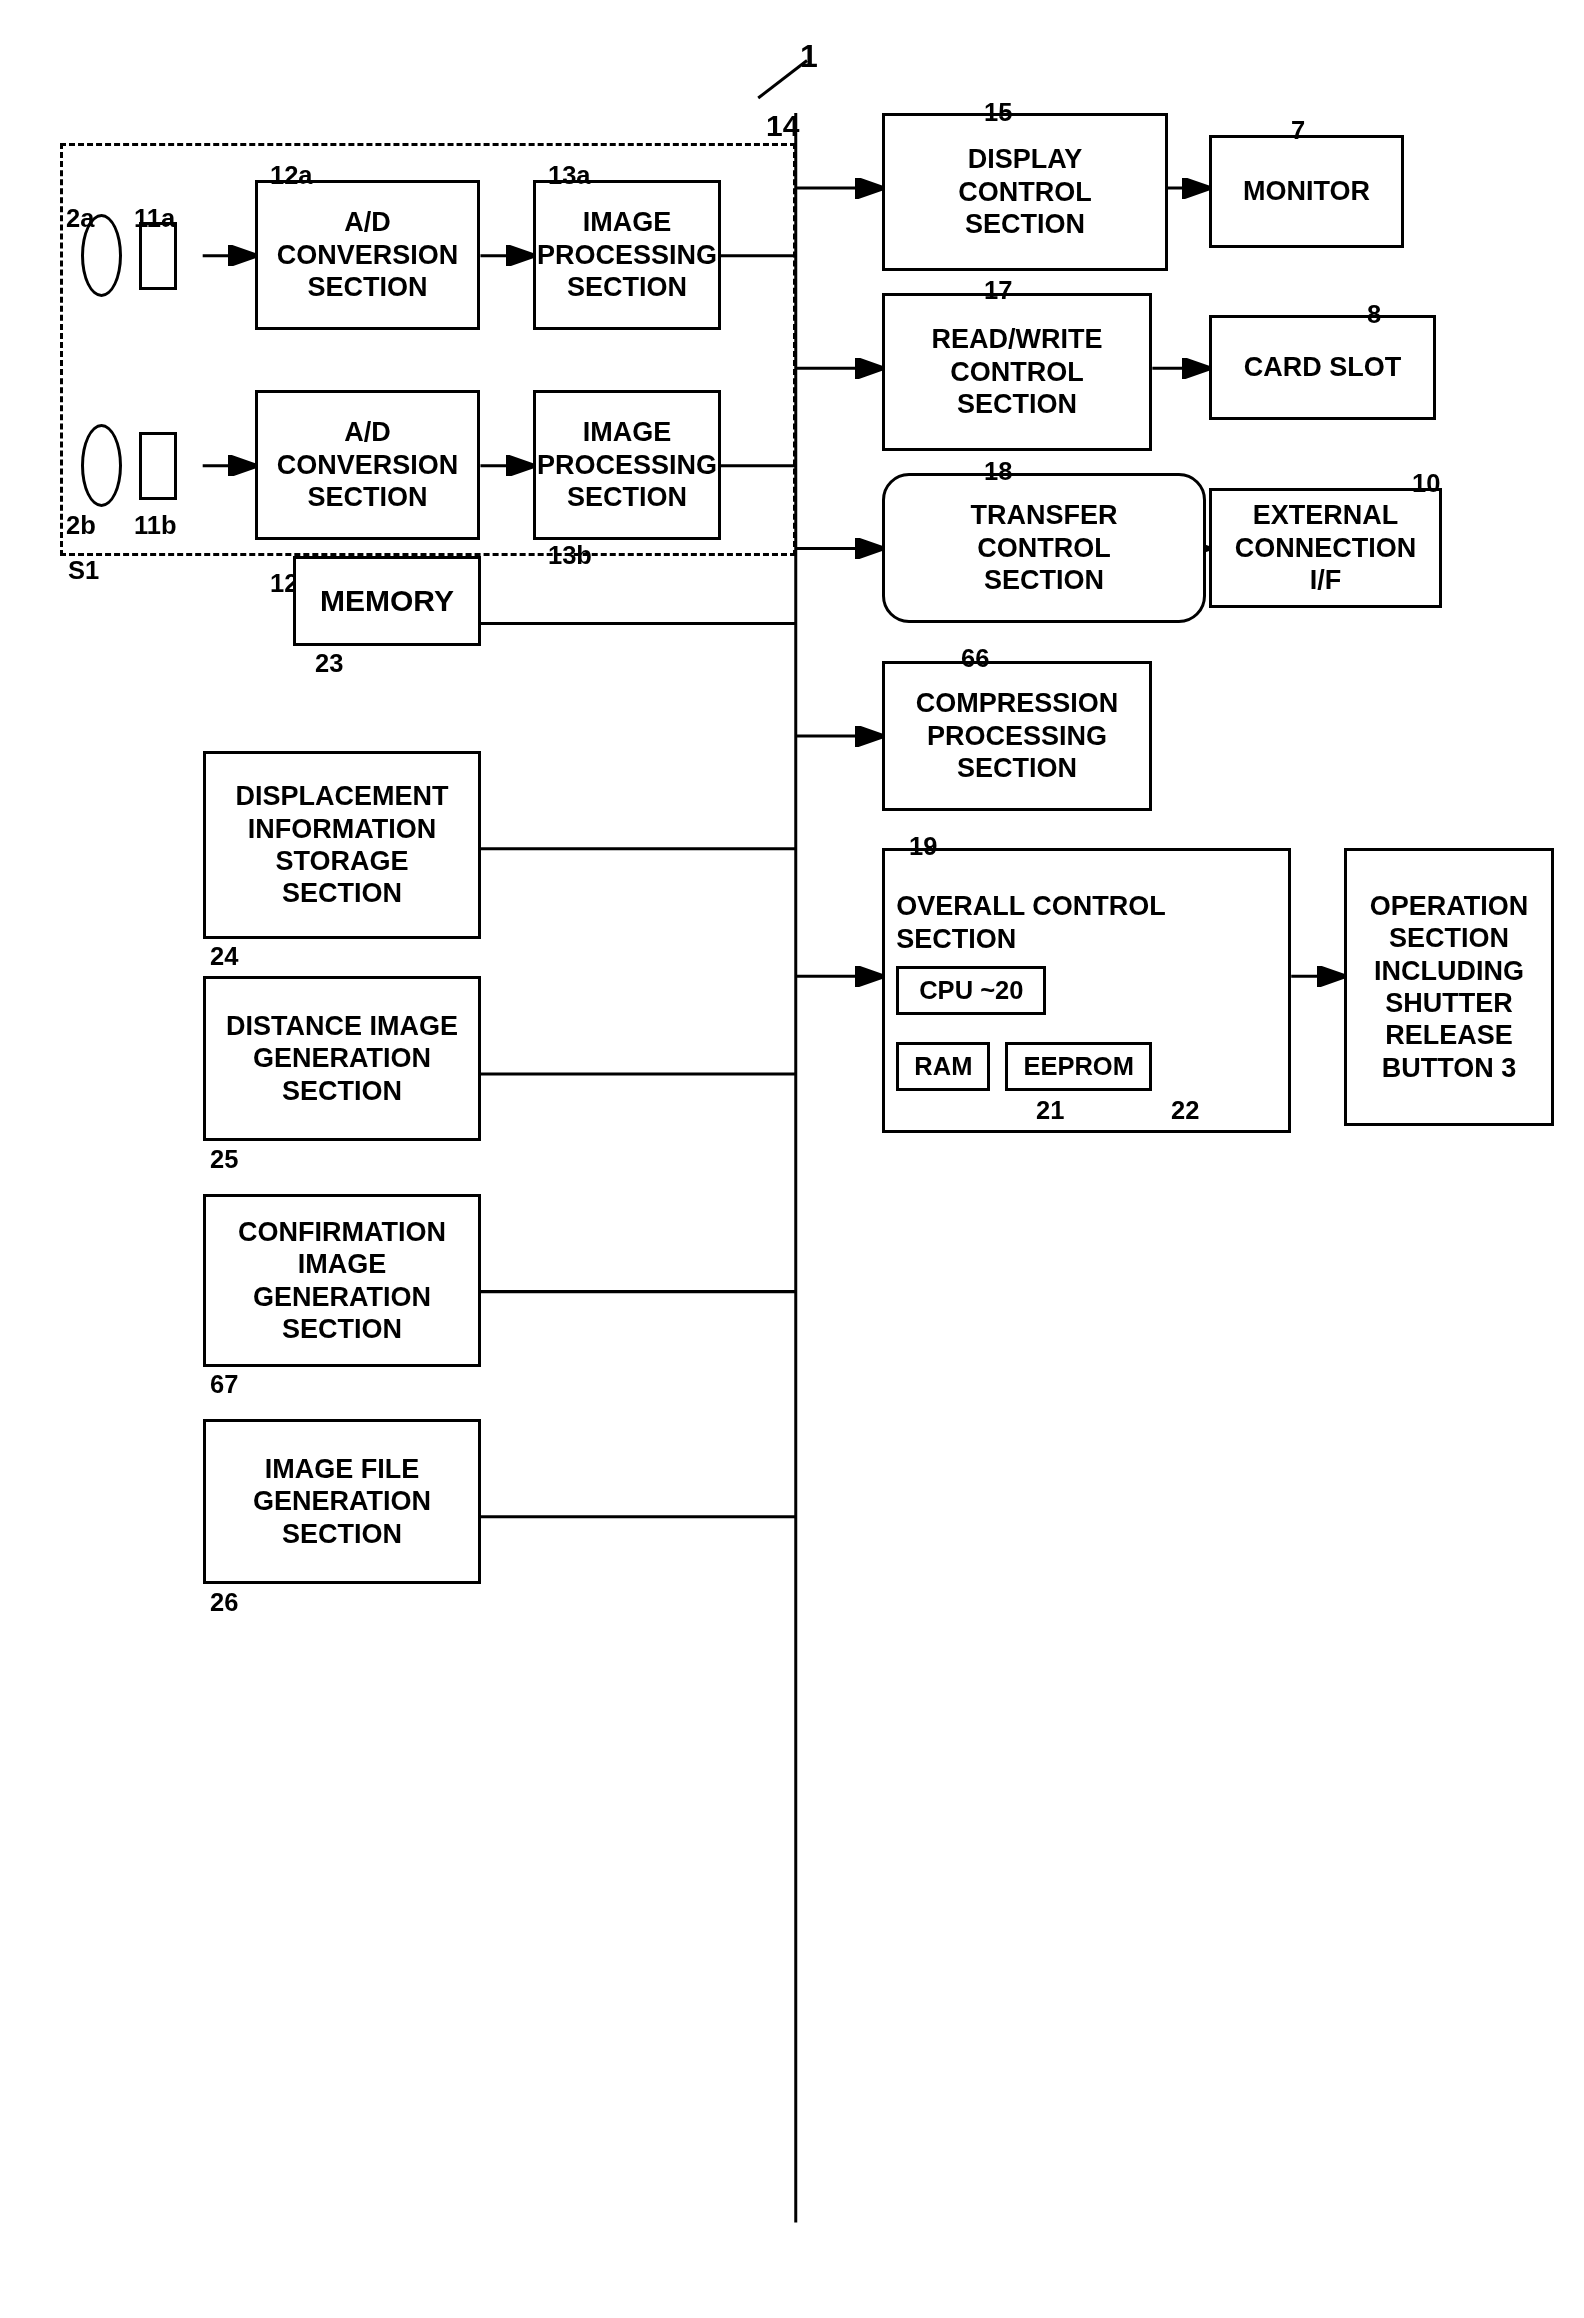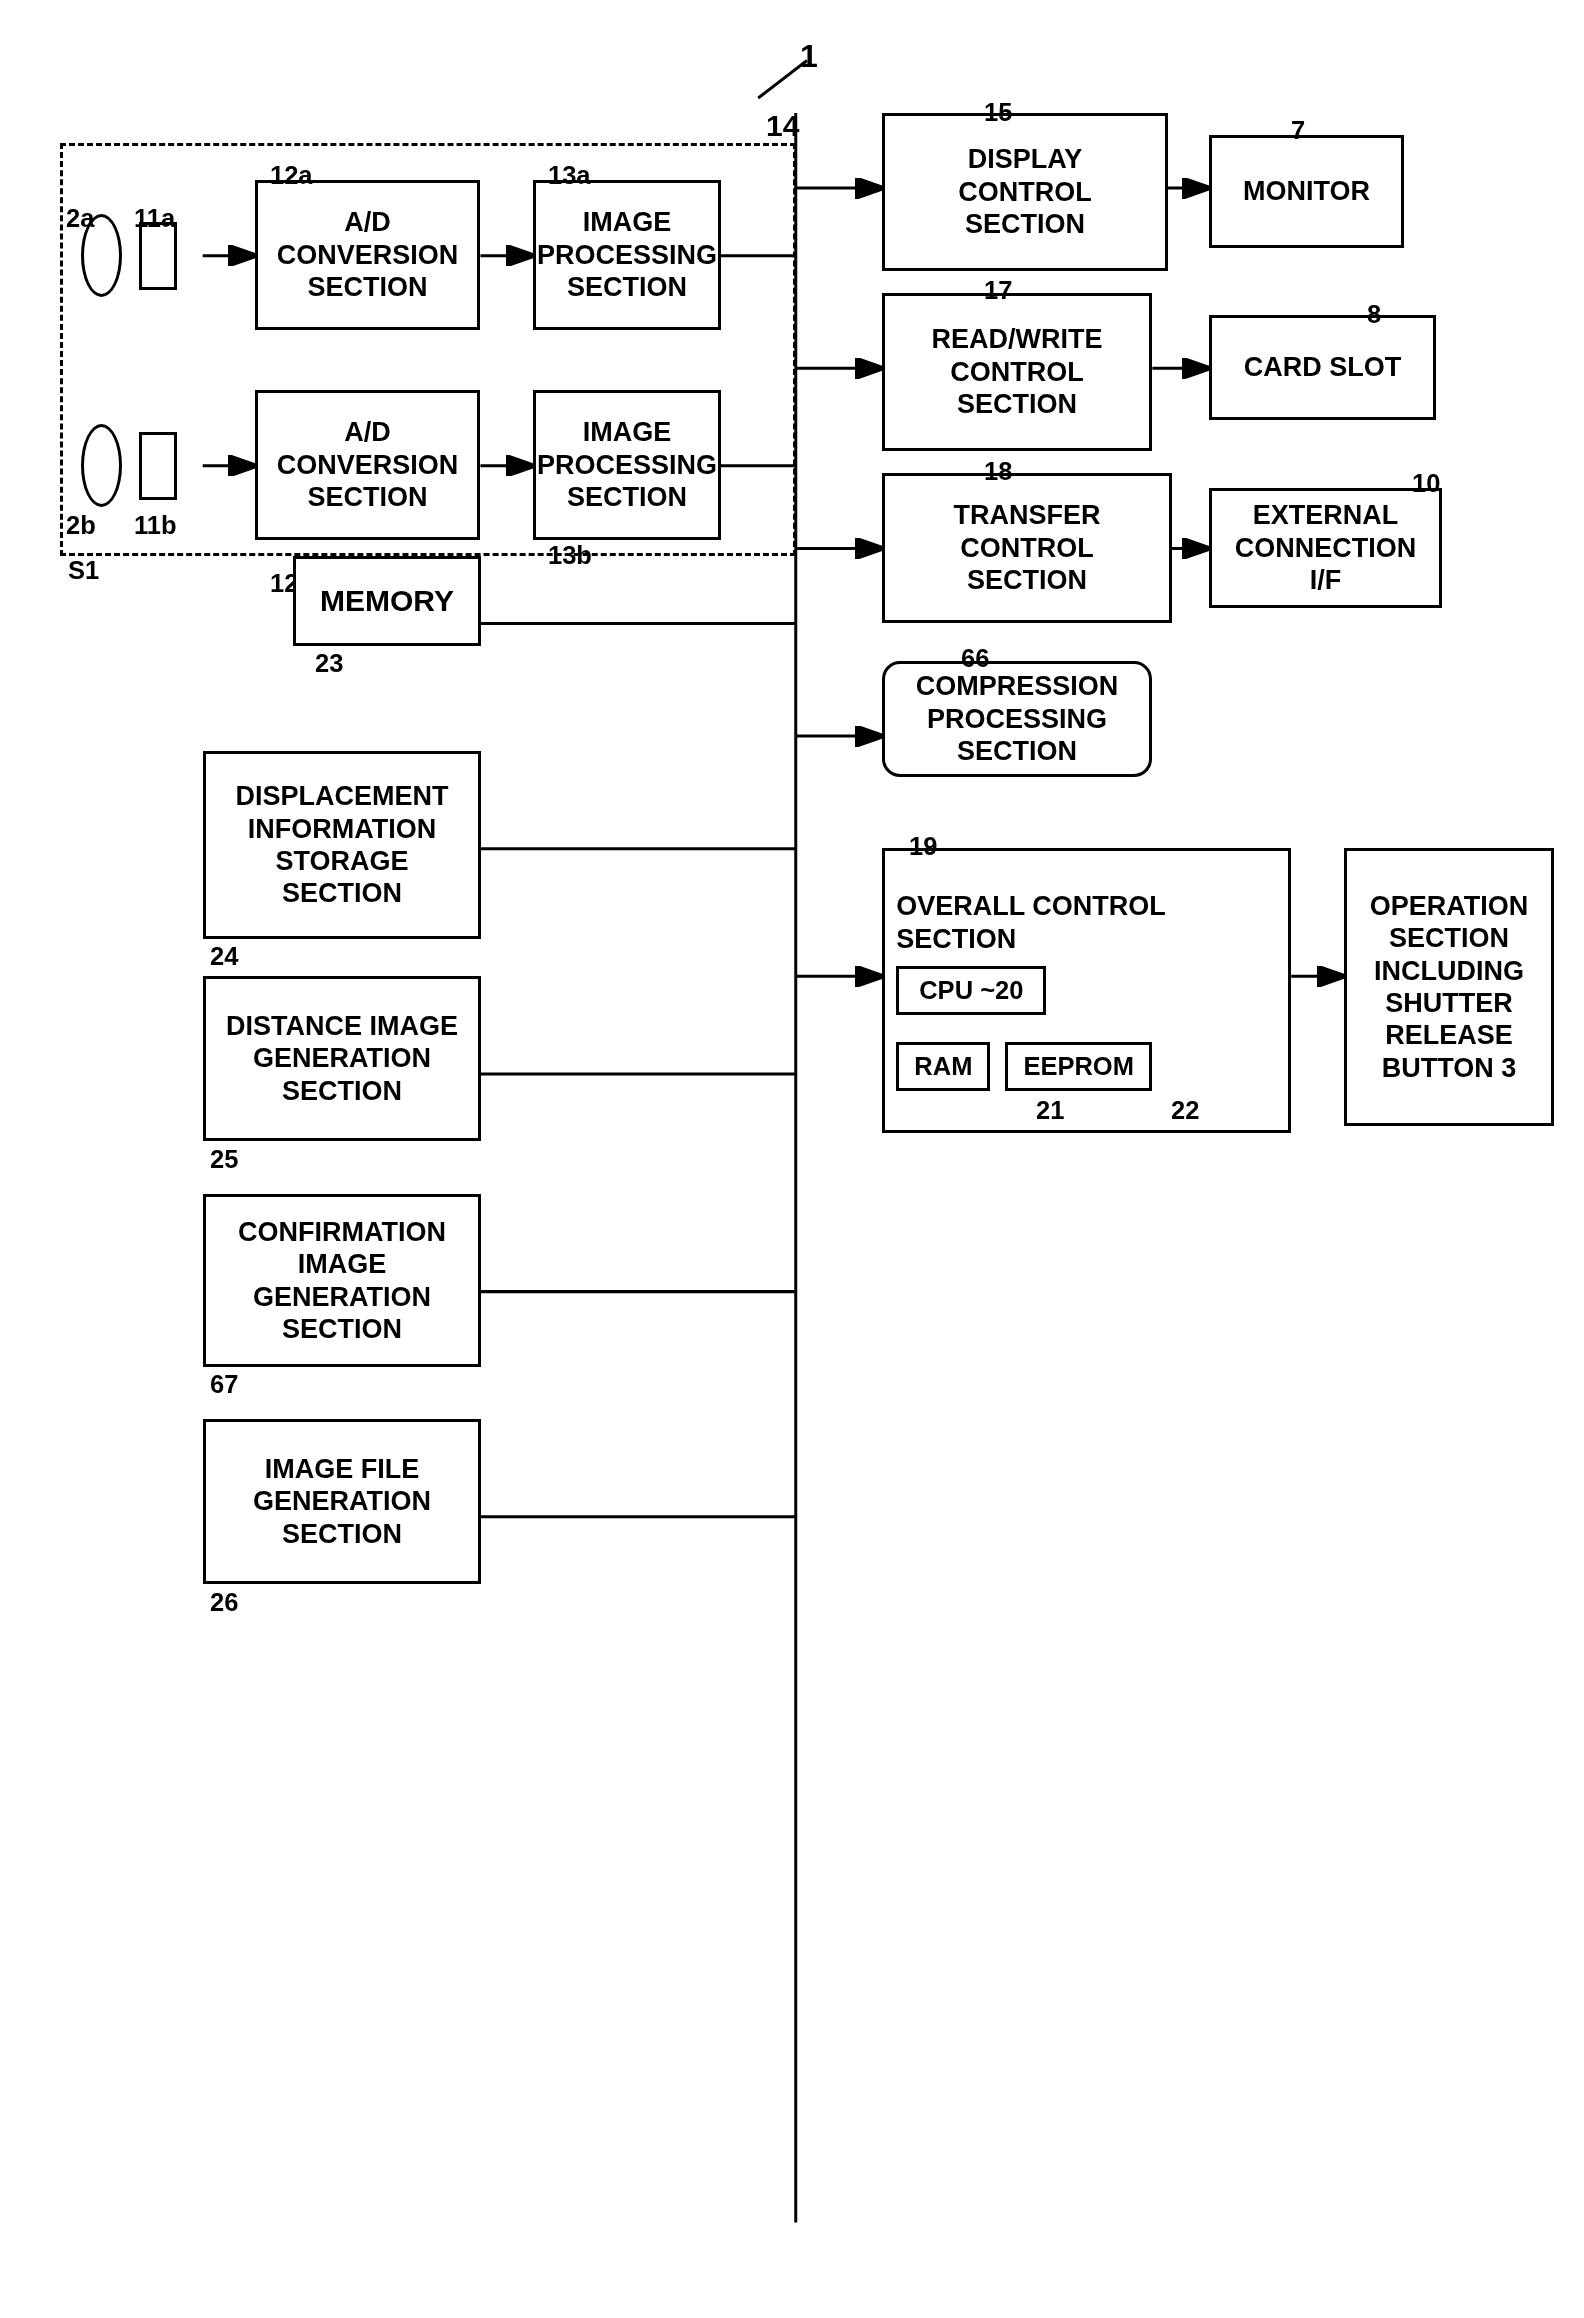--- a/index.html
+++ b/index.html
@@ -163,27 +163,27 @@
 
   <div class="block" style="left:1209px; top:135px; width:195px; height:113px;">MONITOR</div>
   <div class="small-label" style="left:1291px; top:116px;">7</div>
 
   <div class="block" style="left:882px; top:293px; width:270px; height:158px;">READ/WRITE<br>CONTROL<br>SECTION</div>
   <div class="small-label" style="left:984px; top:276px;">17</div>
 
   <div class="block" style="left:1209px; top:315px; width:227px; height:105px;">CARD SLOT</div>
   <div class="small-label" style="left:1367px; top:300px;">8</div>
 
-  <div class="block" style="left:882px; top:473px; width:290px; height:150px;">TRANSFER<br>CONTROL<br>SECTION</div>
+  <div class="block" style="left:882px; top:473px; width:324px; height:150px;border-radius:27px;">TRANSFER<br>CONTROL<br>SECTION</div>
   <div class="small-label" style="left:984px; top:457px;">18</div>
 
   <div class="block" style="left:1209px; top:488px; width:233px; height:120px;">EXTERNAL<br>CONNECTION I/F</div>
   <div class="small-label" style="left:1412px; top:469px;">10</div>
 
-  <div class="block" style="left:882px; top:661px; width:270px; height:116px;border-radius:18px;">COMPRESSION<br>PROCESSING<br>SECTION</div>
+  <div class="block" style="left:882px; top:661px; width:270px; height:150px;">COMPRESSION<br>PROCESSING<br>SECTION</div>
   <div class="small-label" style="left:961px; top:644px;">66</div>
 
   <div class="block" style="left:203px; top:751px; width:278px; height:188px;">DISPLACEMENT<br>INFORMATION<br>STORAGE SECTION</div>
   <div class="small-label" style="left:210px; top:942px;">24</div>
 
   <div class="block" style="left:203px; top:976px; width:278px; height:165px;">DISTANCE IMAGE<br>GENERATION<br>SECTION</div>
   <div class="small-label" style="left:210px; top:1145px;">25</div>
 
   <div class="block" style="left:203px; top:1194px; width:278px; height:173px;">CONFIRMATION<br>IMAGE GENERATION<br>SECTION</div>
   <div class="small-label" style="left:210px; top:1370px;">67</div>

